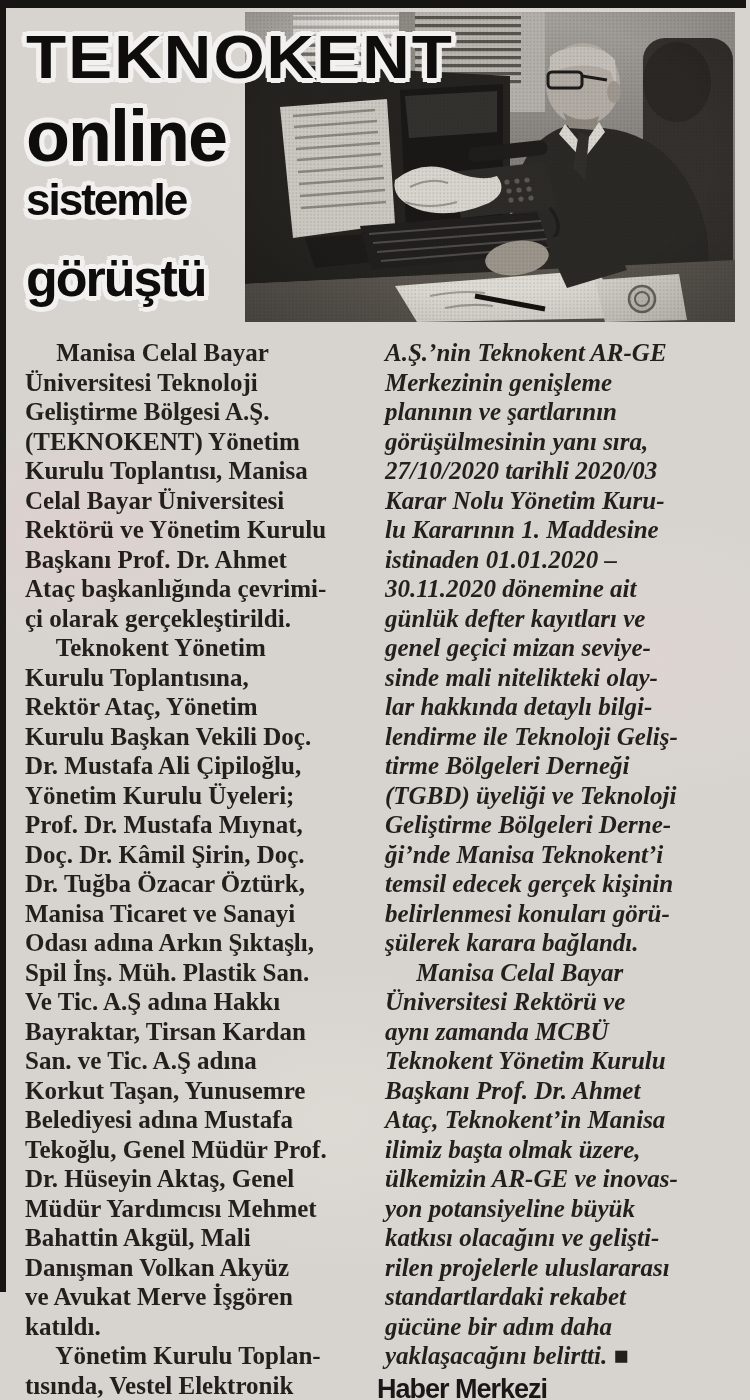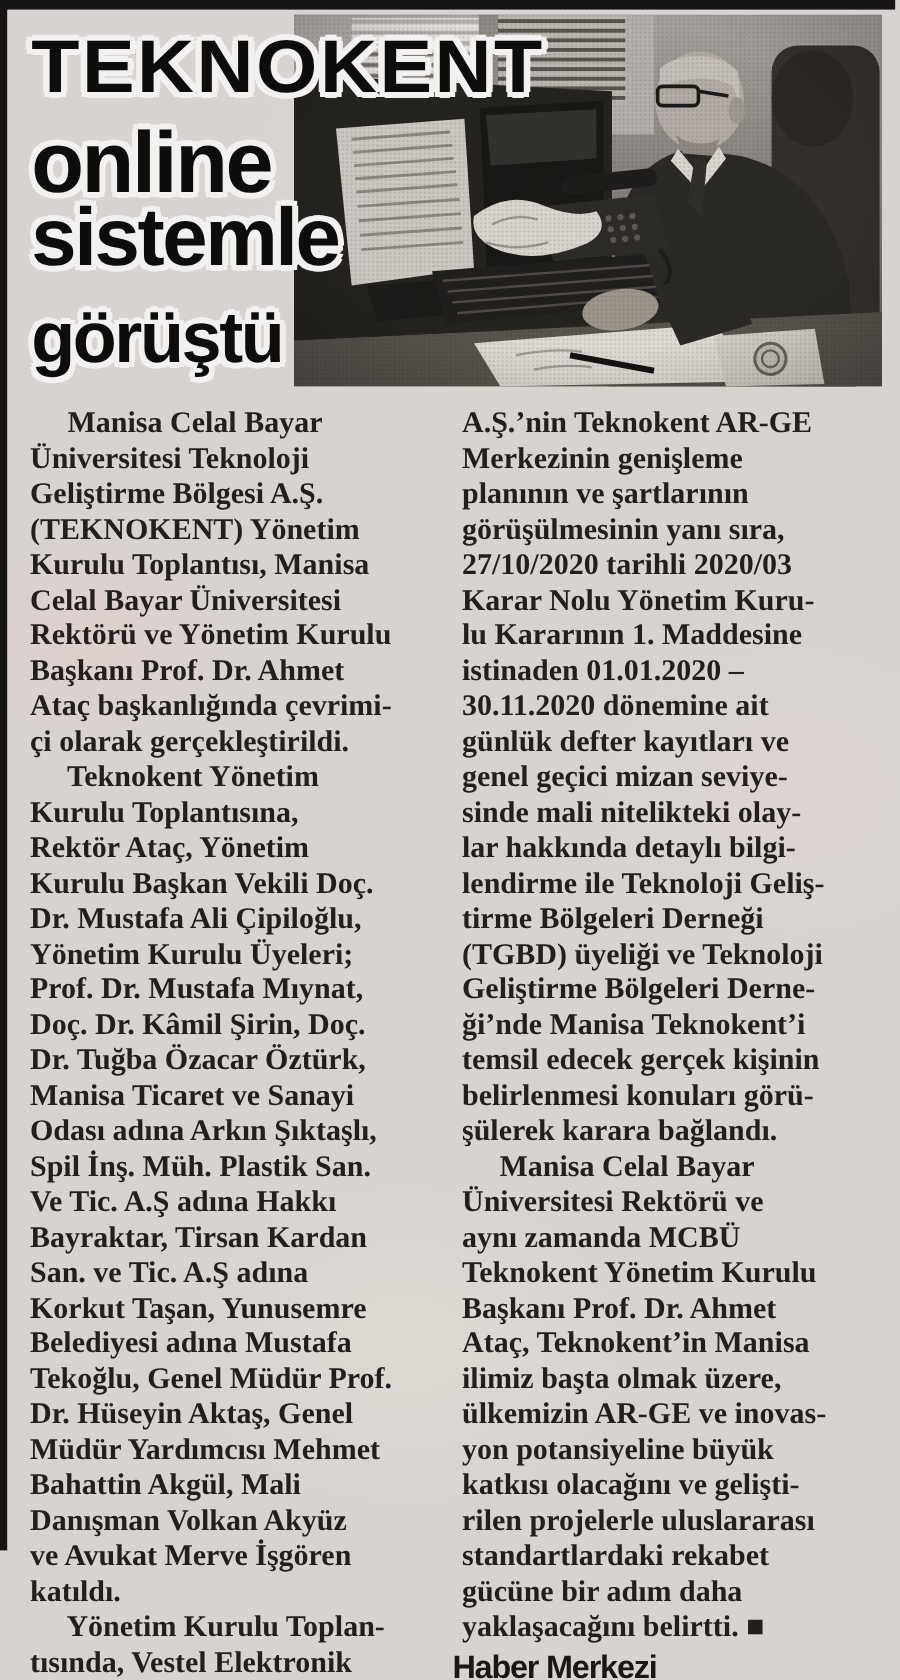--- a/index.html
+++ b/index.html
@@ -29,37 +29,37 @@
     color:#0e0d0c;
     line-height:1;
     letter-spacing:-1px;
     white-space:nowrap;
     text-shadow:
       -5px 0 0 #f2f1ef, 5px 0 0 #f2f1ef, 0 -5px 0 #f2f1ef, 0 5px 0 #f2f1ef,
       -4px -4px 0 #f2f1ef, 4px -4px 0 #f2f1ef, -4px 4px 0 #f2f1ef, 4px 4px 0 #f2f1ef;
   }
   .hl-0{top:26px;font-size:62px;letter-spacing:2px;transform:scaleX(1.06);transform-origin:left top;}
   .hl-1{top:100px;font-size:72px;letter-spacing:-2px;}
-  .hl-2{top:164px;font-size:68px;letter-spacing:-2px;}
-  .hl-3{top:252px;font-size:60px;letter-spacing:-2px;}
+  .hl-2{top:178px;font-size:44px;letter-spacing:-2px;}
+  .hl-3{top:252px;font-size:52px;letter-spacing:-2px;}
   
   .columns{
     position:absolute;left:0;top:338px;width:750px;
     display:flex;
   }
   .col{
     white-space:pre;
     font-size:25px;
     font-weight:bold;
     line-height:29.5px;
     color:#221f1c;
     letter-spacing:0;
   }
   .col-left{width:352px;margin-left:25px;}
-  .col-right{width:365px;margin-left:8px;}
+  .col-right{width:365px;margin-left:8px;font-style:italic;}
   .byline{
     font-family:"Liberation Sans", sans-serif;
     font-weight:bold;
     font-size:27px;
     letter-spacing:-1px;
     color:#191816;
     margin-top:3px;
   }
 </style>
 </head>

